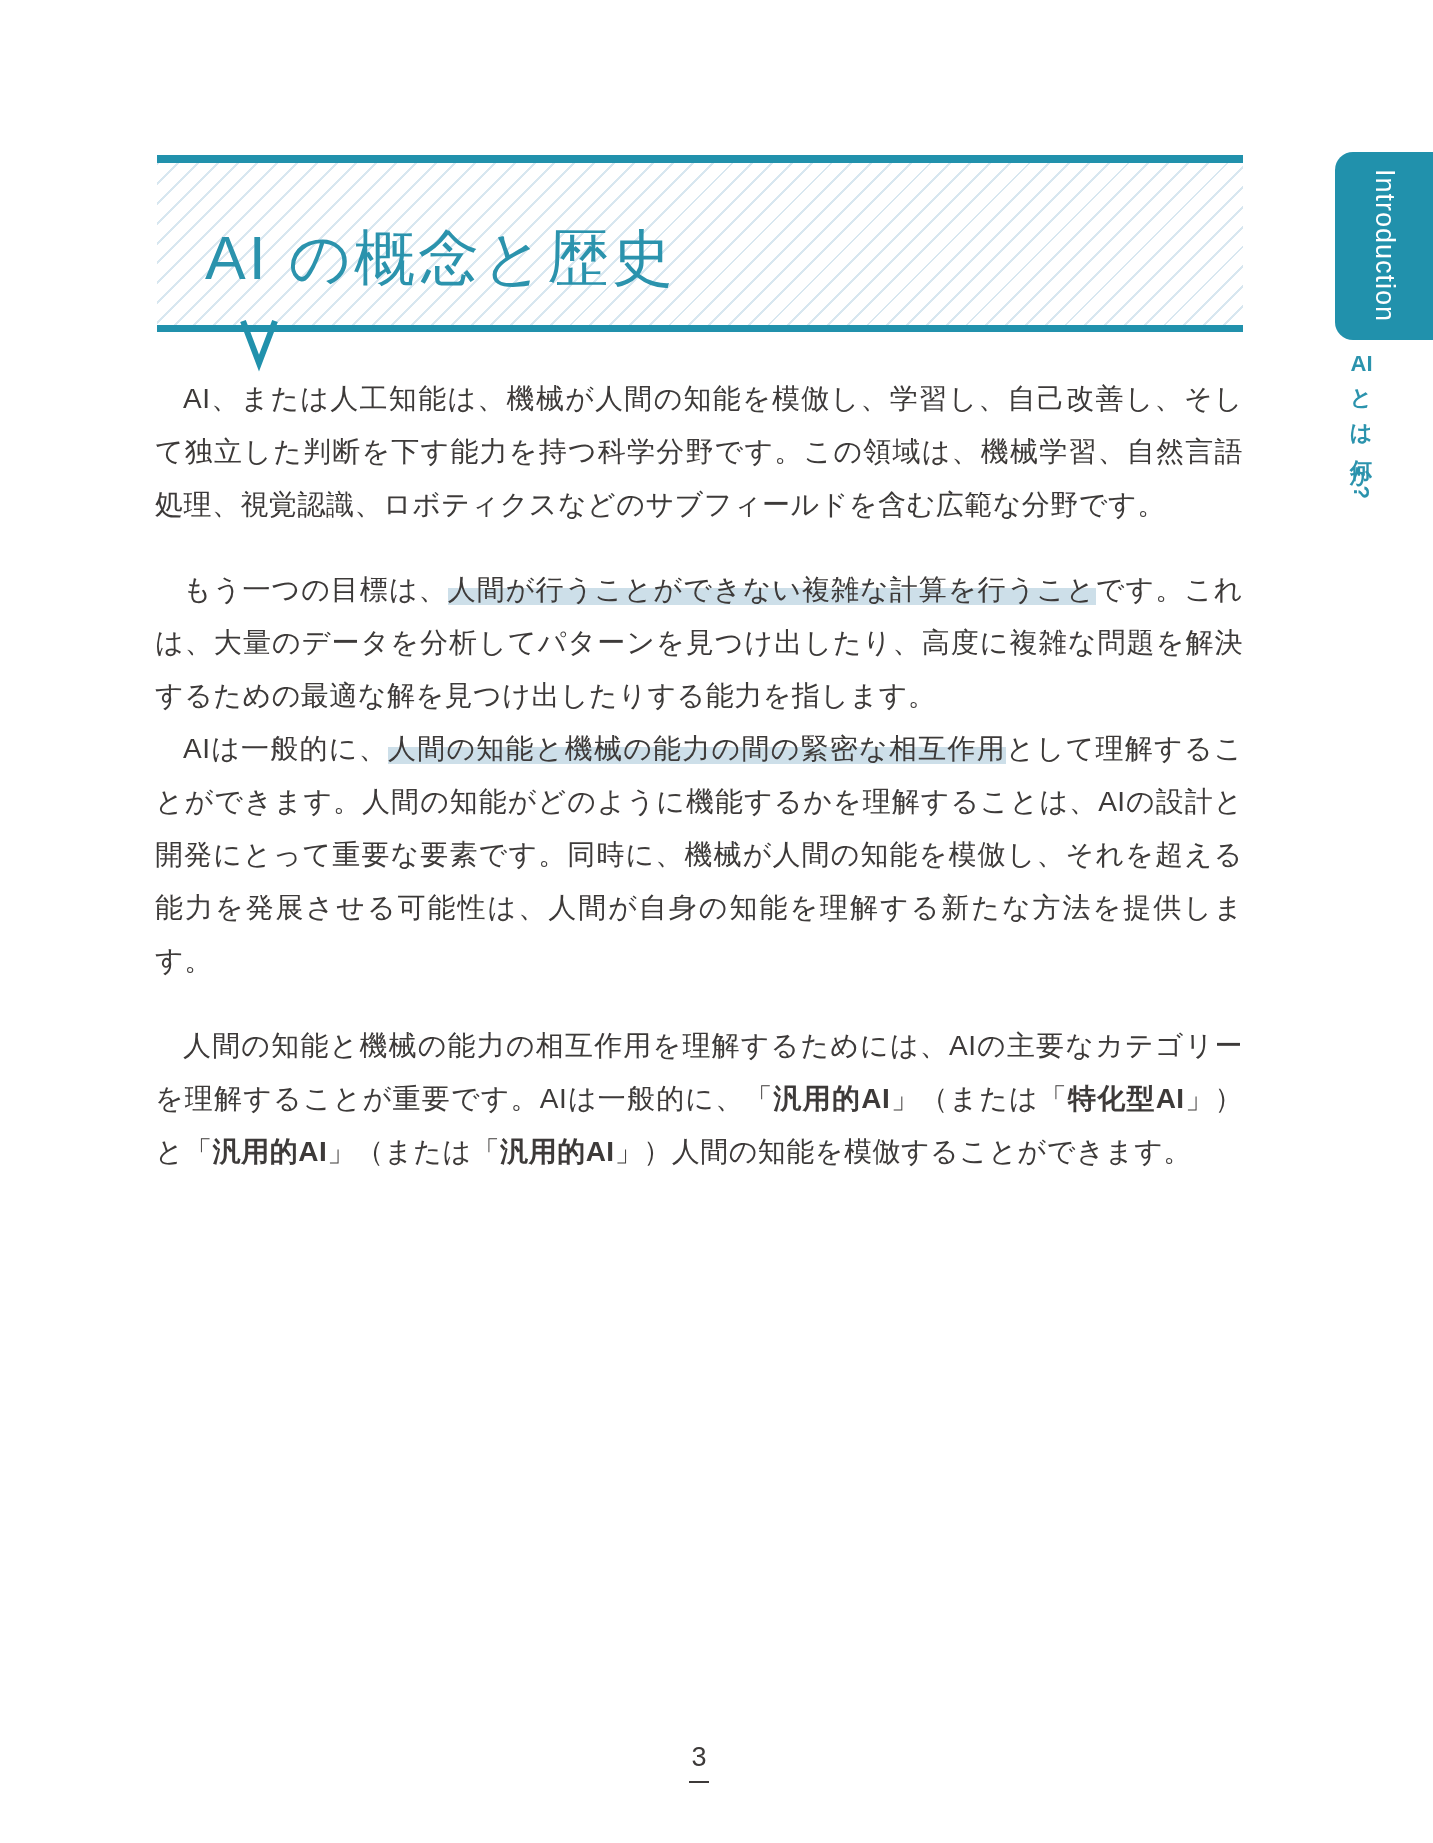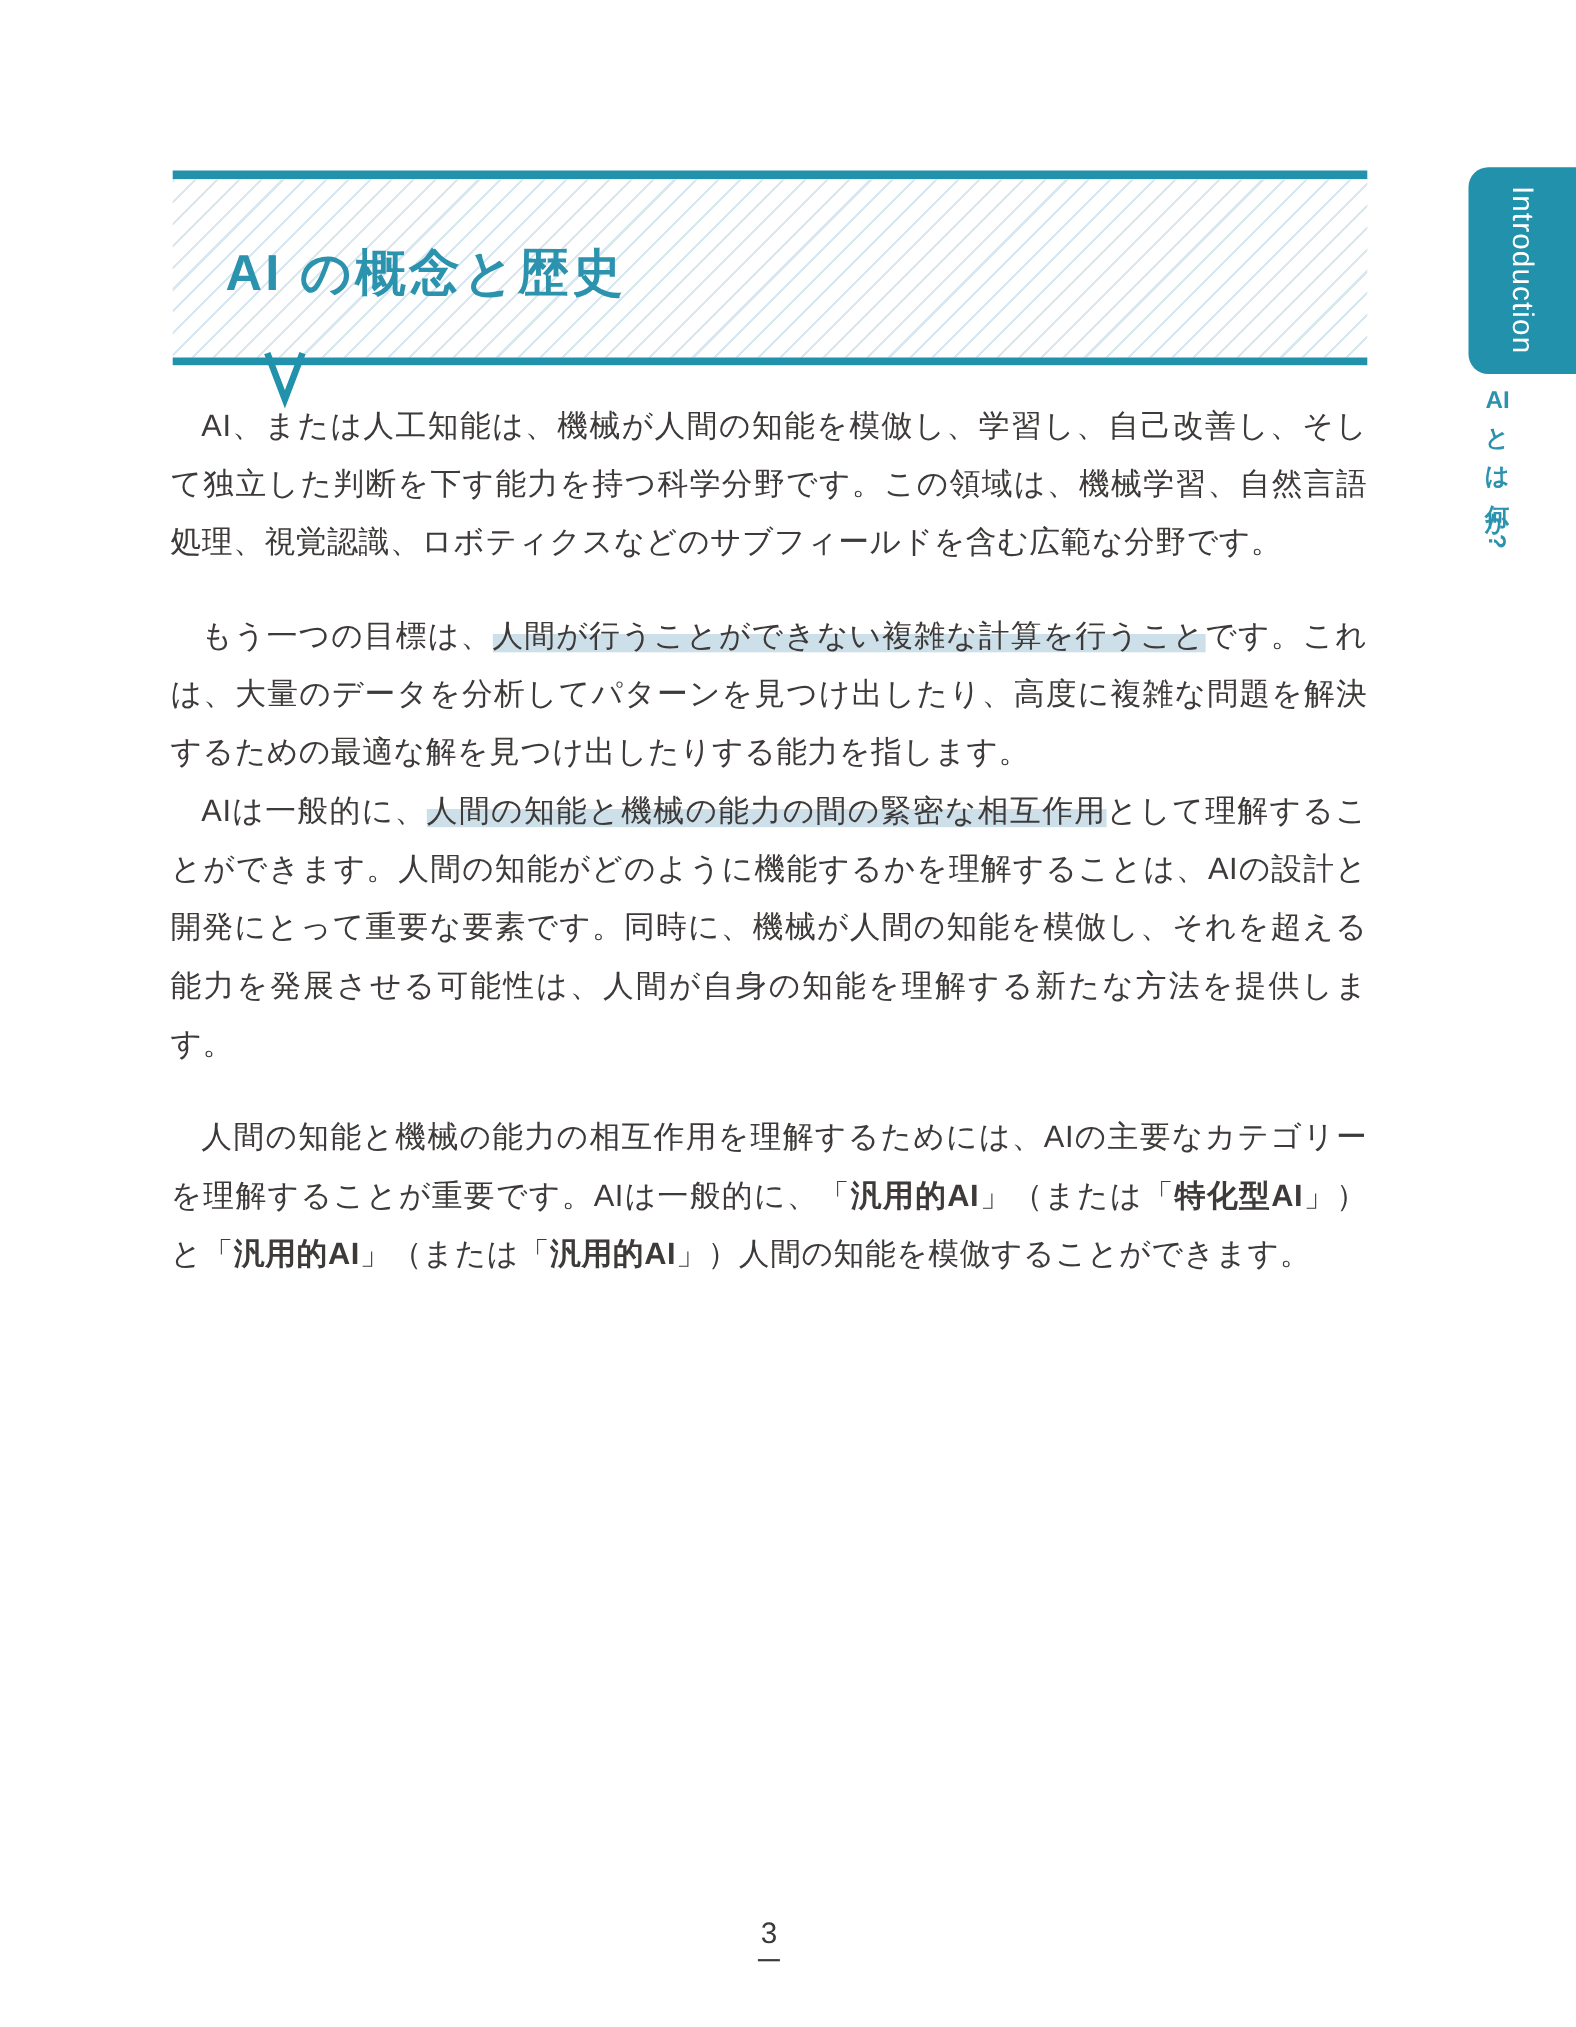--- a/index.html
+++ b/index.html
@@ -18,22 +18,22 @@
   }
   .rule-top{height:8px;background:#2191ac;}
   .stripes{
     height:162px;
     background-image:repeating-linear-gradient(135deg,#d8e7f0 0 2px,transparent 2px 14px);
     background-color:#ffffff;
   }
   .chapter-title{
     margin:0;
     padding:55px 0 0 48px;
-    font-size:46px;
-    font-weight:700;
+    font-size:61px;
+    font-weight:400;
     letter-spacing:3px;
     color:#2b93ad;
   }
   .rule-bottom{position:relative;height:7px;background:#2191ac;}
   .v-notch{
     position:absolute;left:82px;top:-4px;
     width:40px;height:46px;overflow:visible;
   }
 
   
@@ -61,21 +61,21 @@
     letter-spacing:9px;
     line-height:46px;
   }
   .side-section .tcy{
     text-combine-upright:all;
     letter-spacing:0;
   }
 
   
   .body-text{
-    position:absolute;left:155px;top:360px;width:1088px;
+    position:absolute;left:155px;top:372px;width:1088px;
   }
   .para{
     margin:0;
     font-size:28px;
     line-height:53px;
     text-align:justify;
     letter-spacing:0.5px;
   }
   .para.indent{text-indent:1em;}
   .para.gap{margin-top:32px;}

